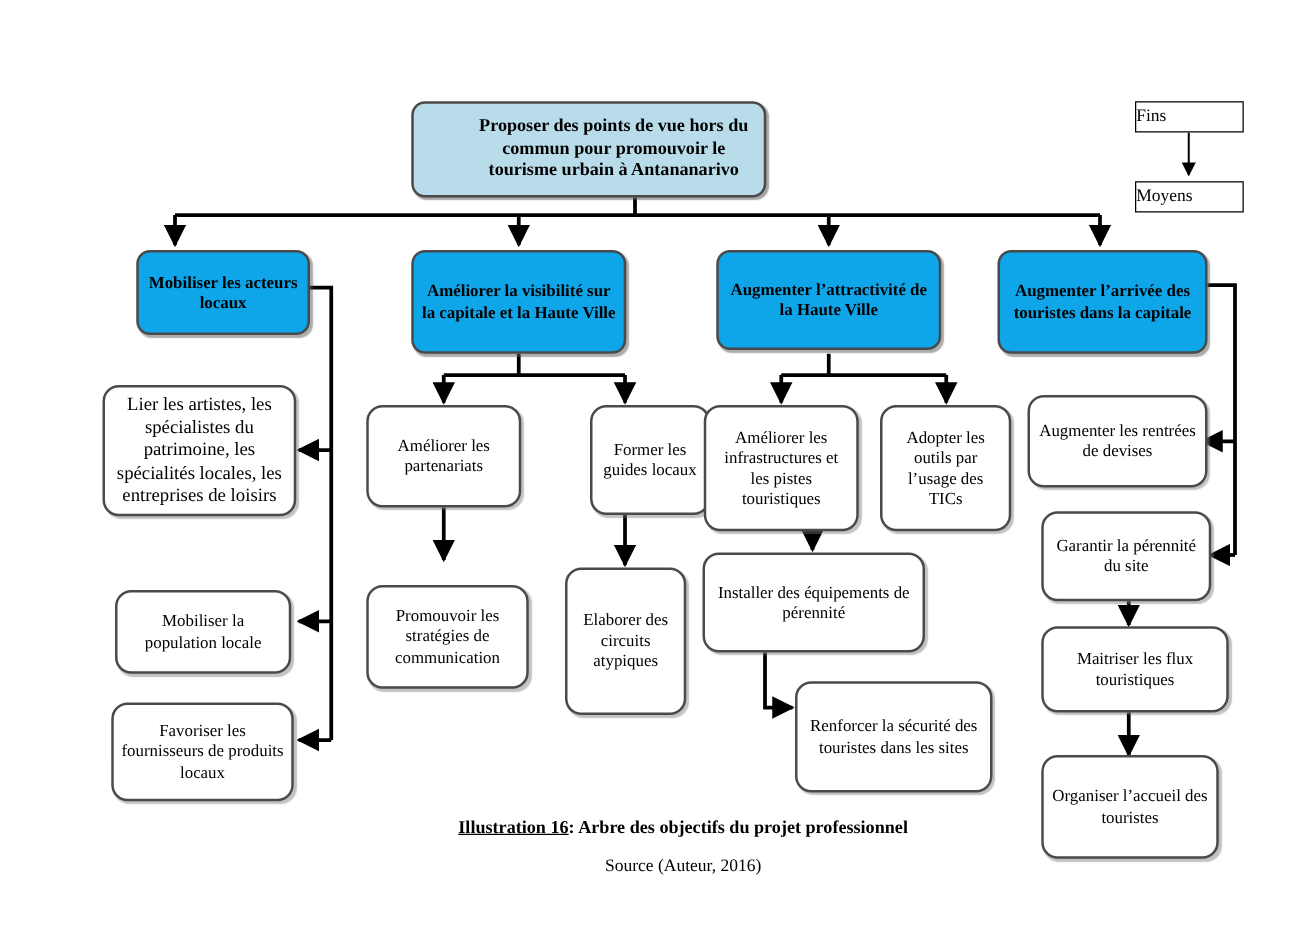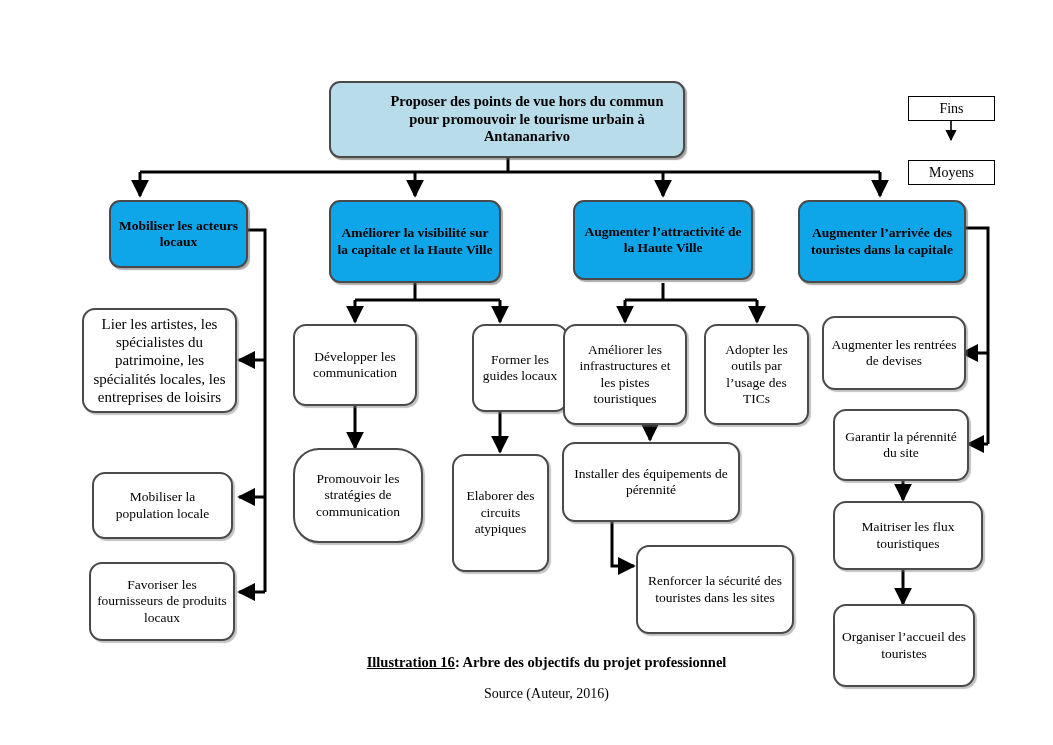--- a/index.html
+++ b/index.html
@@ -65,25 +65,23 @@
     font-size: 13.5px;
     box-shadow: 2px 2px 1px rgba(120,120,120,0.45);
   }
   .legend-box {
     position: absolute;
     box-sizing: border-box;
     background: #ffffff;
     border: 1px solid #000000;
     display: flex;
     align-items: center;
-    justify-content: center;
     font-size: 14px;
     color: #000000;
     z-index: 2;
-    margin-top: 15px;
   }
   .caption {
     position: absolute;
     left: 0;
     width: 1053px;
     text-align: center;
     color: #000000;
     padding-left: 20px;
   }
   #caption-title {
@@ -162,21 +160,21 @@
     </g>
   </svg>
 
   <div class="legend-box" style="left:908px; top:81px; width:87px; height:25px;">
     <span>Fins</span>
   </div>
   <div class="legend-box" style="left:908px; top:145px; width:87px; height:25px;">
     <span>Moyens</span>
   </div>
 
-  <div class="node goal" style="left:329px; top:81px; width:356px; height:77px;padding-left:40px;">
+  <div class="node goal" style="left:329px; top:81px; width:284px; height:77px;padding-left:40px;">
     <span class="txt">Proposer des points de vue hors du commun pour promouvoir le tourisme urbain à Antananarivo</span>
   </div>
 
   <div class="node obj" style="left:109px; top:200px; width:139px; height:68px;">
     <span class="txt">Mobiliser les acteurs locaux</span>
   </div>
   <div class="node obj" style="left:329px; top:200px; width:172px; height:83px;">
     <span class="txt">Améliorer la visibilité sur la capitale et la Haute Ville</span>
   </div>
   <div class="node obj" style="left:573px; top:200px; width:180px; height:80px;">
@@ -190,23 +188,23 @@
     <span class="txt">Lier les artistes, les spécialistes du patrimoine, les spécialités locales, les entreprises de loisirs</span>
   </div>
   <div class="node means" style="left:92px; top:472px; width:141px; height:67px;">
     <span class="txt">Mobiliser la population locale</span>
   </div>
   <div class="node means" style="left:89px; top:562px; width:146px; height:79px;">
     <span class="txt">Favoriser les fournisseurs de produits locaux</span>
   </div>
 
   <div class="node means" style="left:293px; top:324px; width:124px; height:82px;">
-    <span class="txt">Développer les communication</span>
-  </div>
-  <div class="node means" style="left:293px; top:448px; width:130px; height:95px;border-radius:26px;">
+    <span class="txt">Améliorer les partenariats</span>
+  </div>
+  <div class="node means" style="left:293px; top:468px; width:130px; height:83px;">
     <span class="txt">Promouvoir les stratégies de communication</span>
   </div>
   <div class="node means" style="left:472px; top:324px; width:96px; height:88px;">
     <span class="txt">Former les guides locaux</span>
   </div>
   <div class="node means" style="left:452px; top:454px; width:97px; height:118px;">
     <span class="txt">Elaborer des circuits atypiques</span>
   </div>
 
   <div class="node means" style="left:704px; top:324px; width:105px; height:101px;">

